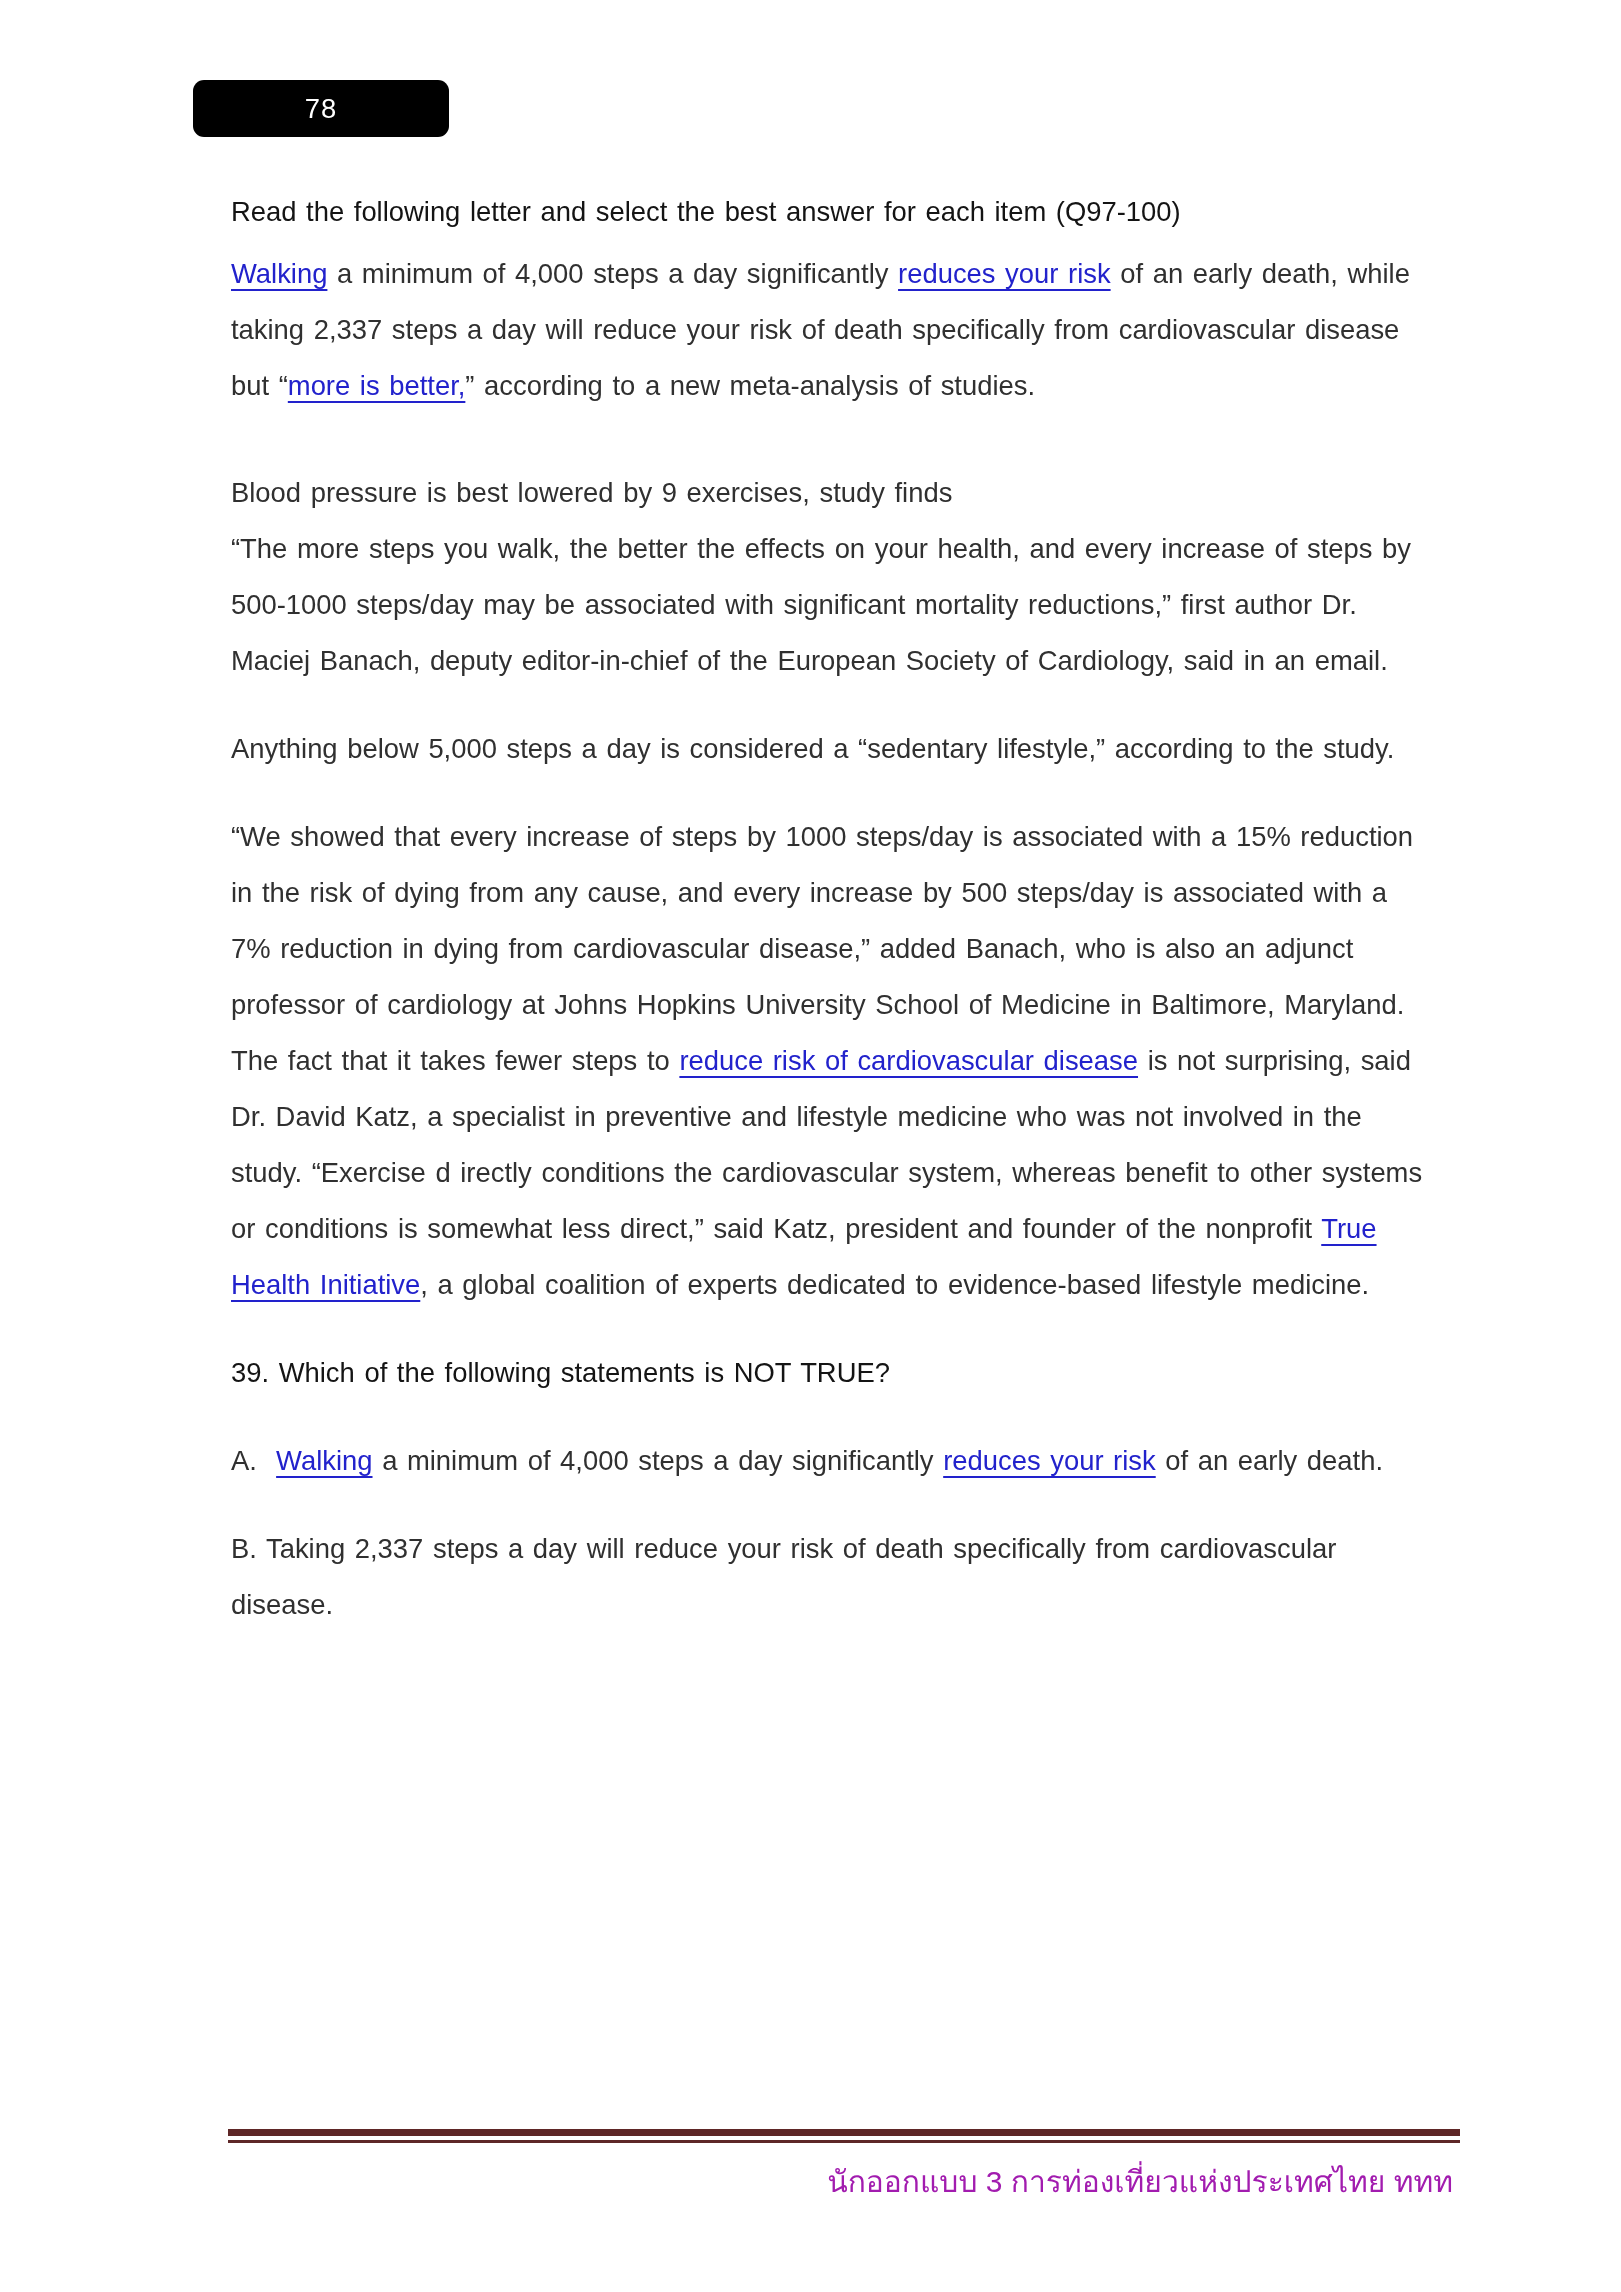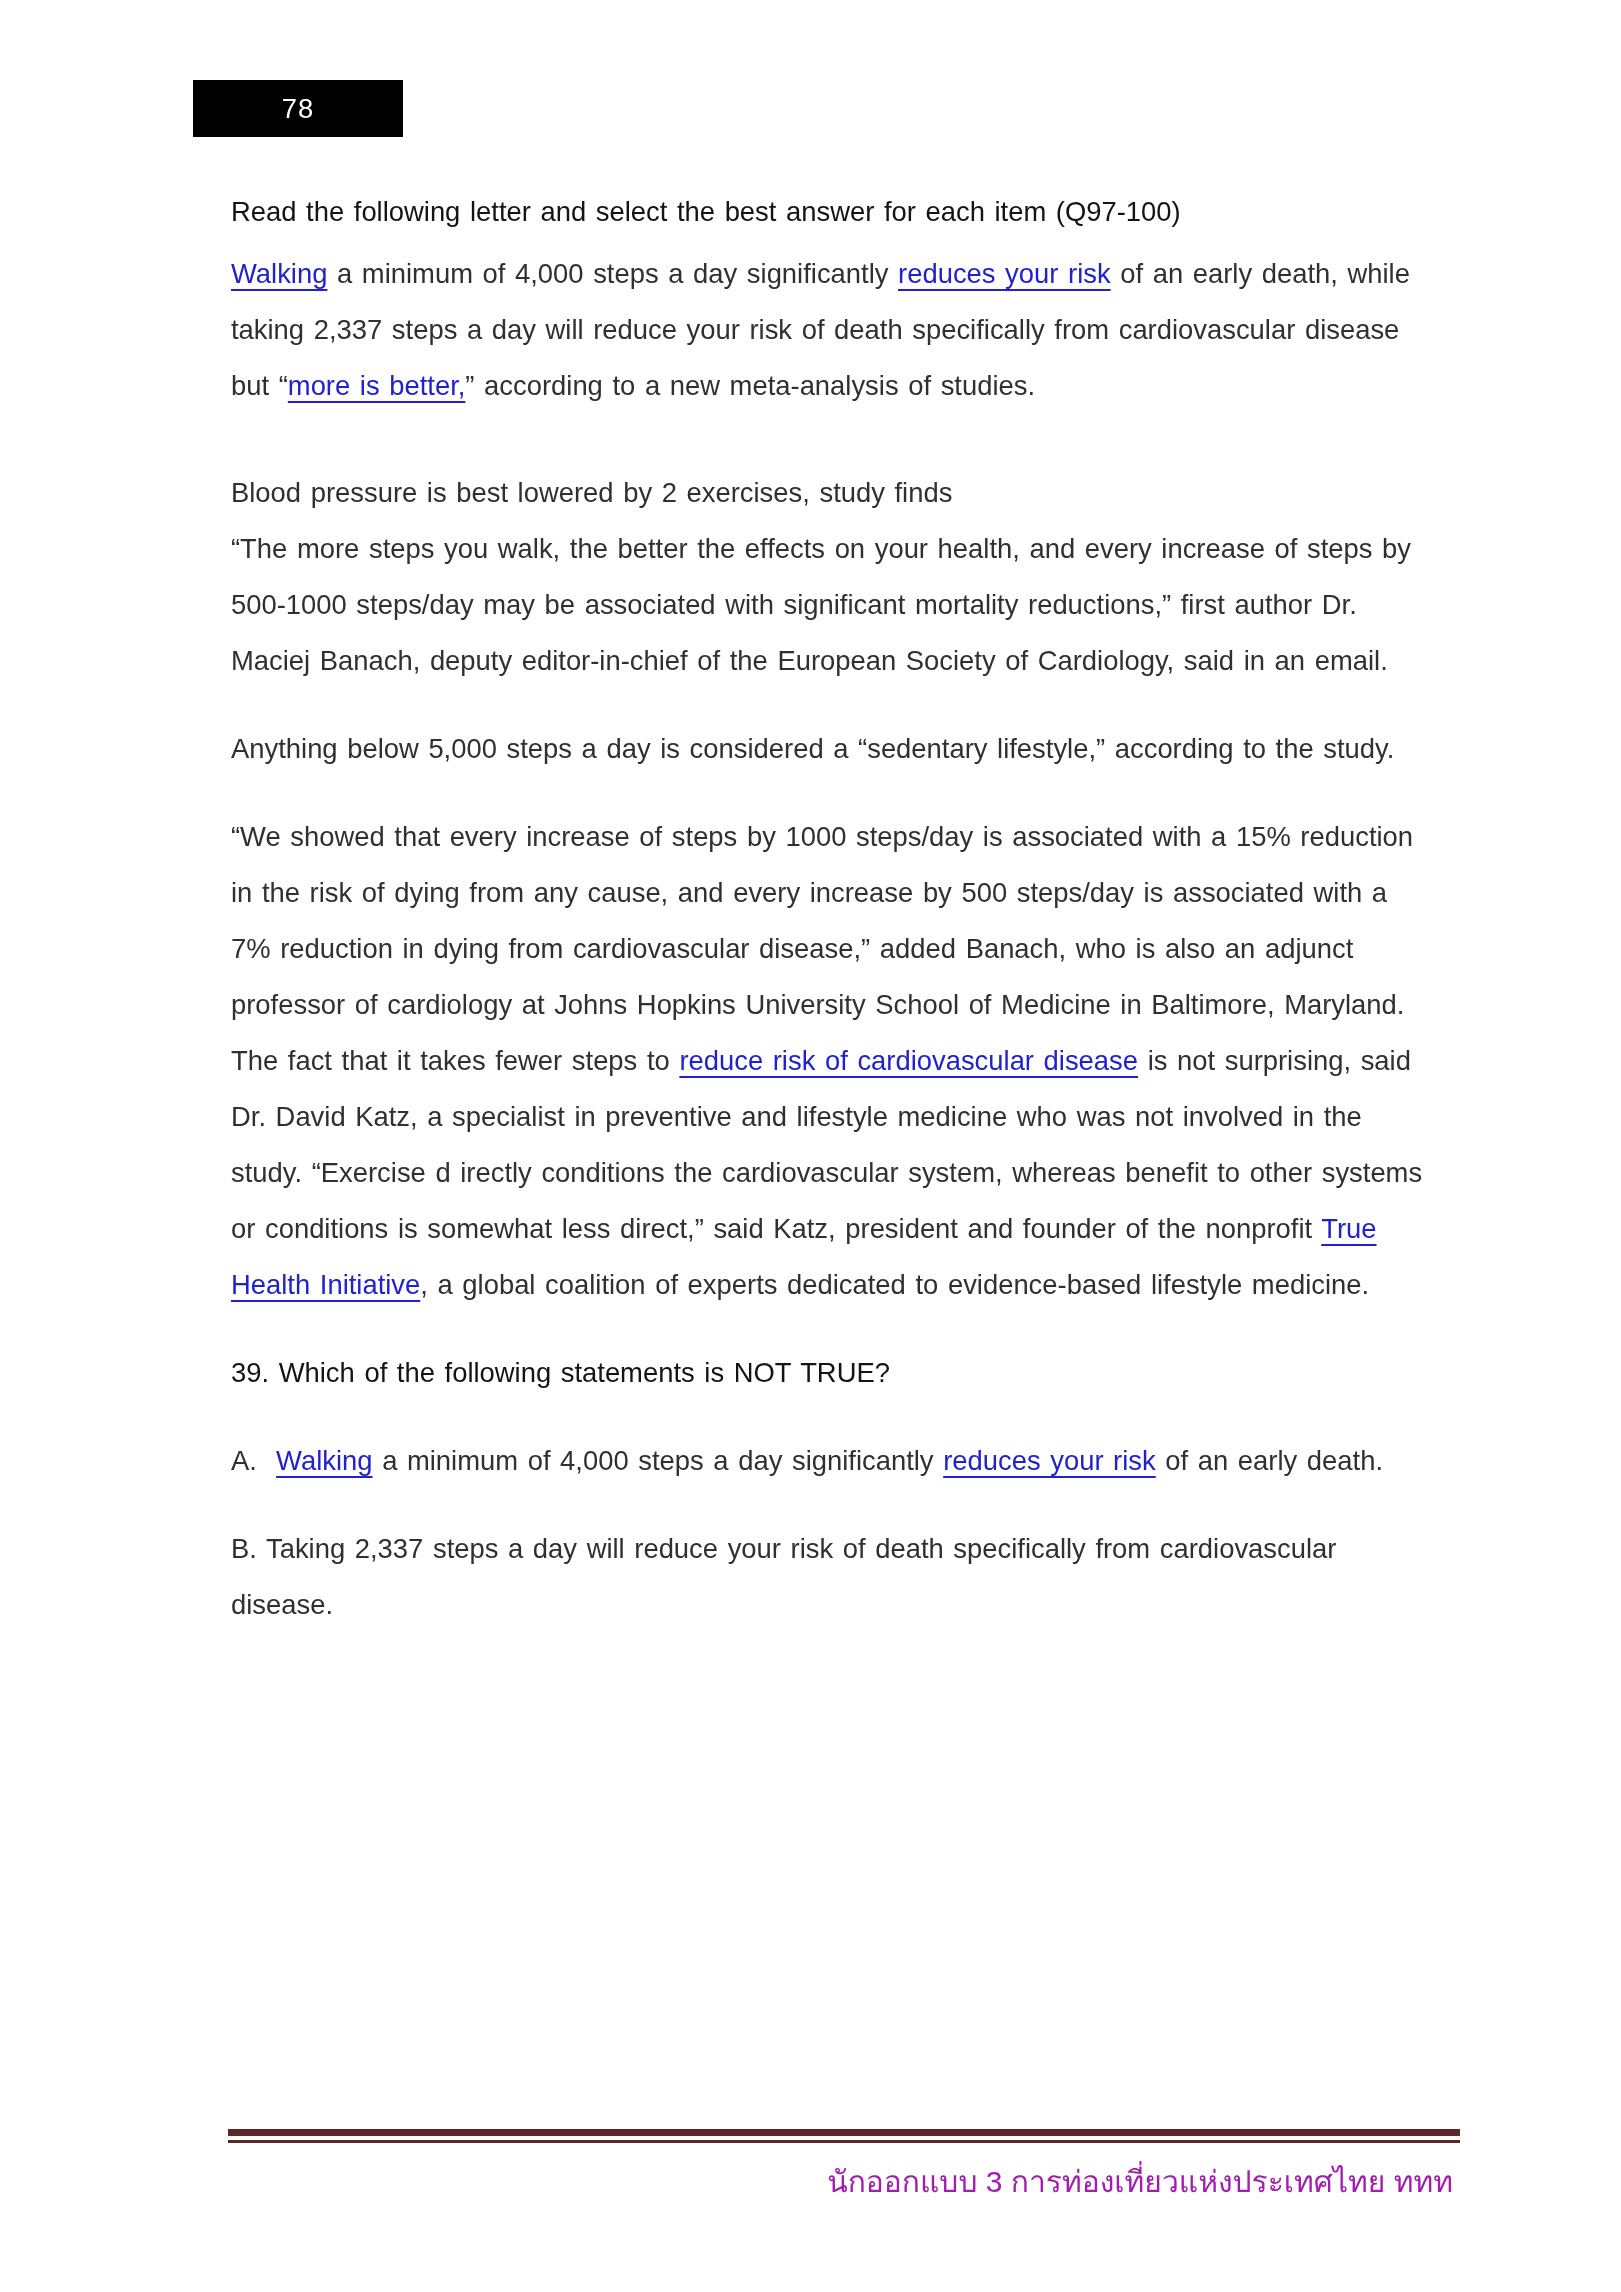--- a/index.html
+++ b/index.html
@@ -8,26 +8,27 @@
     background: #ffffff;
     font-family: "Liberation Sans", sans-serif;
     position: relative;
     overflow: hidden;
   }
   .page { position: absolute; inset: 0; }
 
   .pagenum-box {
     position: absolute;
     left: 193px; top: 80px;
-    width: 210px; height: 57px;
+    width: 256px; height: 57px;
     background: var(--page-box-bg, #000);
     color: var(--page-box-text, #fff);
     display: flex; align-items: center; justify-content: center;
     font-size: 27.4px;
     letter-spacing: 1px;
+    border-radius: 11px;
   }
 
   .doc-body {
     position: absolute;
     left: 231px; top: 184px;
     width: 1204px;
     color: var(--body-text, #303030);
     font-size: 27.4px;
     line-height: 56px;
     word-spacing: 2px;
@@ -73,21 +74,21 @@
 
 <div class="page">
 
   <div class="pagenum-box">
     <span>78</span>
   </div>
 
   <div class="doc-body">
       <p class="para bold tight"><span>Read the following letter and select the best answer for each item (Q97-100)</span></p>
       <p class="para xl"><a class="doclink" href="#">Walking</a><span> a minimum of 4,000 steps a day significantly </span><a class="doclink" href="#">reduces your risk</a><span> of an early death, while taking 2,337 steps a day will reduce your risk of death specifically from cardiovascular disease but “</span><a class="doclink" href="#">more is better,</a><span>” according to a new meta-analysis of studies.</span></p>
-      <p class="para"><span>Blood pressure is best lowered by 2 exercises, study finds</span><br><span>“The more steps you walk, the better the effects on your health, and every increase of steps by 500-1000 steps/day may be associated with significant mortality reductions,” first author Dr. Maciej Banach, deputy editor-in-chief of the European Society of Cardiology, said in an email.</span></p>
+      <p class="para"><span>Blood pressure is best lowered by 9 exercises, study finds</span><br><span>“The more steps you walk, the better the effects on your health, and every increase of steps by 500-1000 steps/day may be associated with significant mortality reductions,” first author Dr. Maciej Banach, deputy editor-in-chief of the European Society of Cardiology, said in an email.</span></p>
       <p class="para"><span>Anything below 5,000 steps a day is considered a “sedentary lifestyle,” according to the study.</span></p>
       <p class="para"><span>“We showed that every increase of steps by 1000 steps/day is associated with a 15% reduction in the risk of dying from any cause, and every increase by 500 steps/day is associated with a 7% reduction in dying from cardiovascular disease,” added Banach, who is also an adjunct professor of cardiology at Johns Hopkins University School of Medicine in Baltimore, Maryland. The fact that it takes fewer steps to </span><a class="doclink" href="#">reduce risk of cardiovascular disease</a><span> is not surprising, said Dr. David Katz, a specialist in preventive and lifestyle medicine who was not involved in the study. “Exercise d irectly conditions the cardiovascular system, whereas benefit to other systems or conditions is somewhat less direct,” said Katz, president and founder of the nonprofit </span><a class="doclink" href="#">True Health Initiative</a><span>, a global coalition of experts dedicated to evidence-based lifestyle medicine.</span></p>
       <p class="para bold"><span>39. Which of the following statements is NOT TRUE?</span></p>
       <p class="para"><span>A.&nbsp; </span><a class="doclink" href="#">Walking</a><span> a minimum of 4,000 steps a day significantly </span><a class="doclink" href="#">reduces your risk</a><span> of an early death.</span></p>
       <p class="para"><span>B. Taking 2,337 steps a day will reduce your risk of death specifically from cardiovascular disease.</span></p>
     </div>
 
   <div class="footer-rule-thick"></div>
   <div class="footer-rule-thin"></div>
   <div class="footer-text">นักออกแบบ 3 การท่องเที่ยวแห่งประเทศไทย ททท</div>

